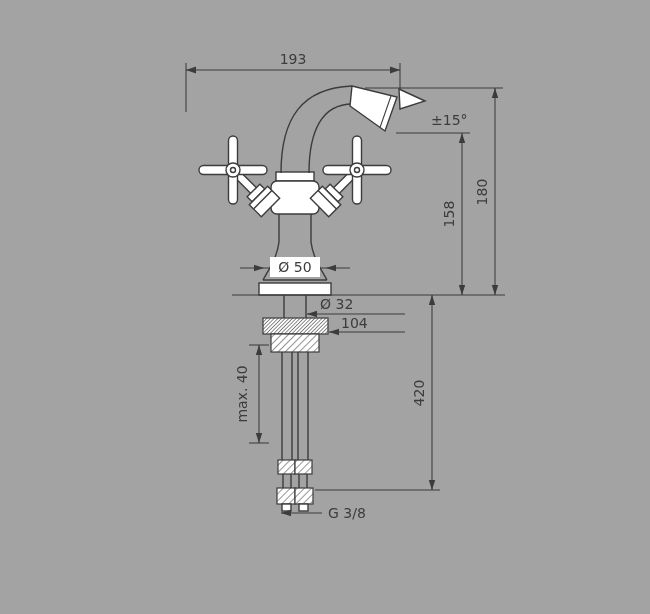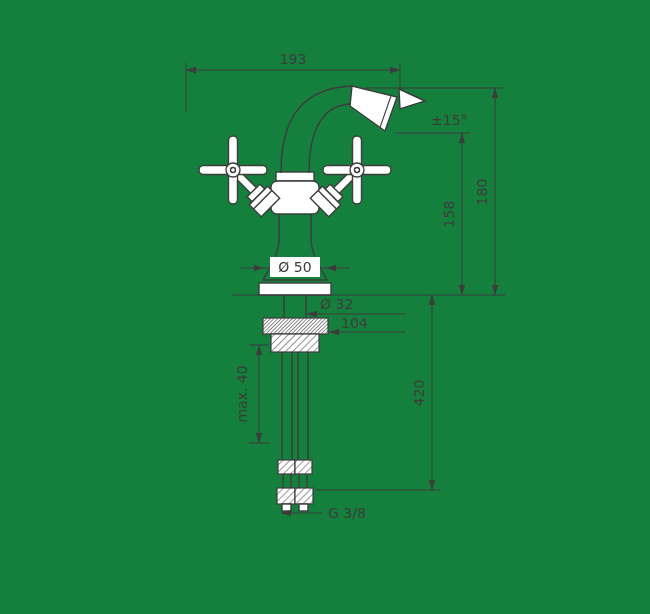--- a/index.html
+++ b/index.html
@@ -1,16 +1,16 @@
 <!DOCTYPE html>
 <html><head>
 <meta charset="utf-8">
 <style>
   html,body{margin:0;padding:0;background:#ffffff;}
-  .stage{width:650px;height:614px;background:#15803d;position:relative;overflow:hidden;
+  .stage{width:650px;height:614px;background:#a3a3a3;position:relative;overflow:hidden;
          font-family:"DejaVu Sans","Liberation Sans",sans-serif;}
   svg{display:block;}
   svg text{font-family:"DejaVu Sans","Liberation Sans",sans-serif;font-size:14px;fill:#3c3c3c;}
   .outline{fill:none;stroke:#3c3c3c;stroke-width:1.4;}
   .outline-white{fill:#ffffff;stroke:#3c3c3c;stroke-width:1.4;}
   .dim{stroke:#3c3c3c;stroke-width:1.05;fill:none;}
   .arrow{fill:#3c3c3c;stroke:none;}
   .hatched{stroke:#3c3c3c;stroke-width:1.2;}
 </style>
 </head>

